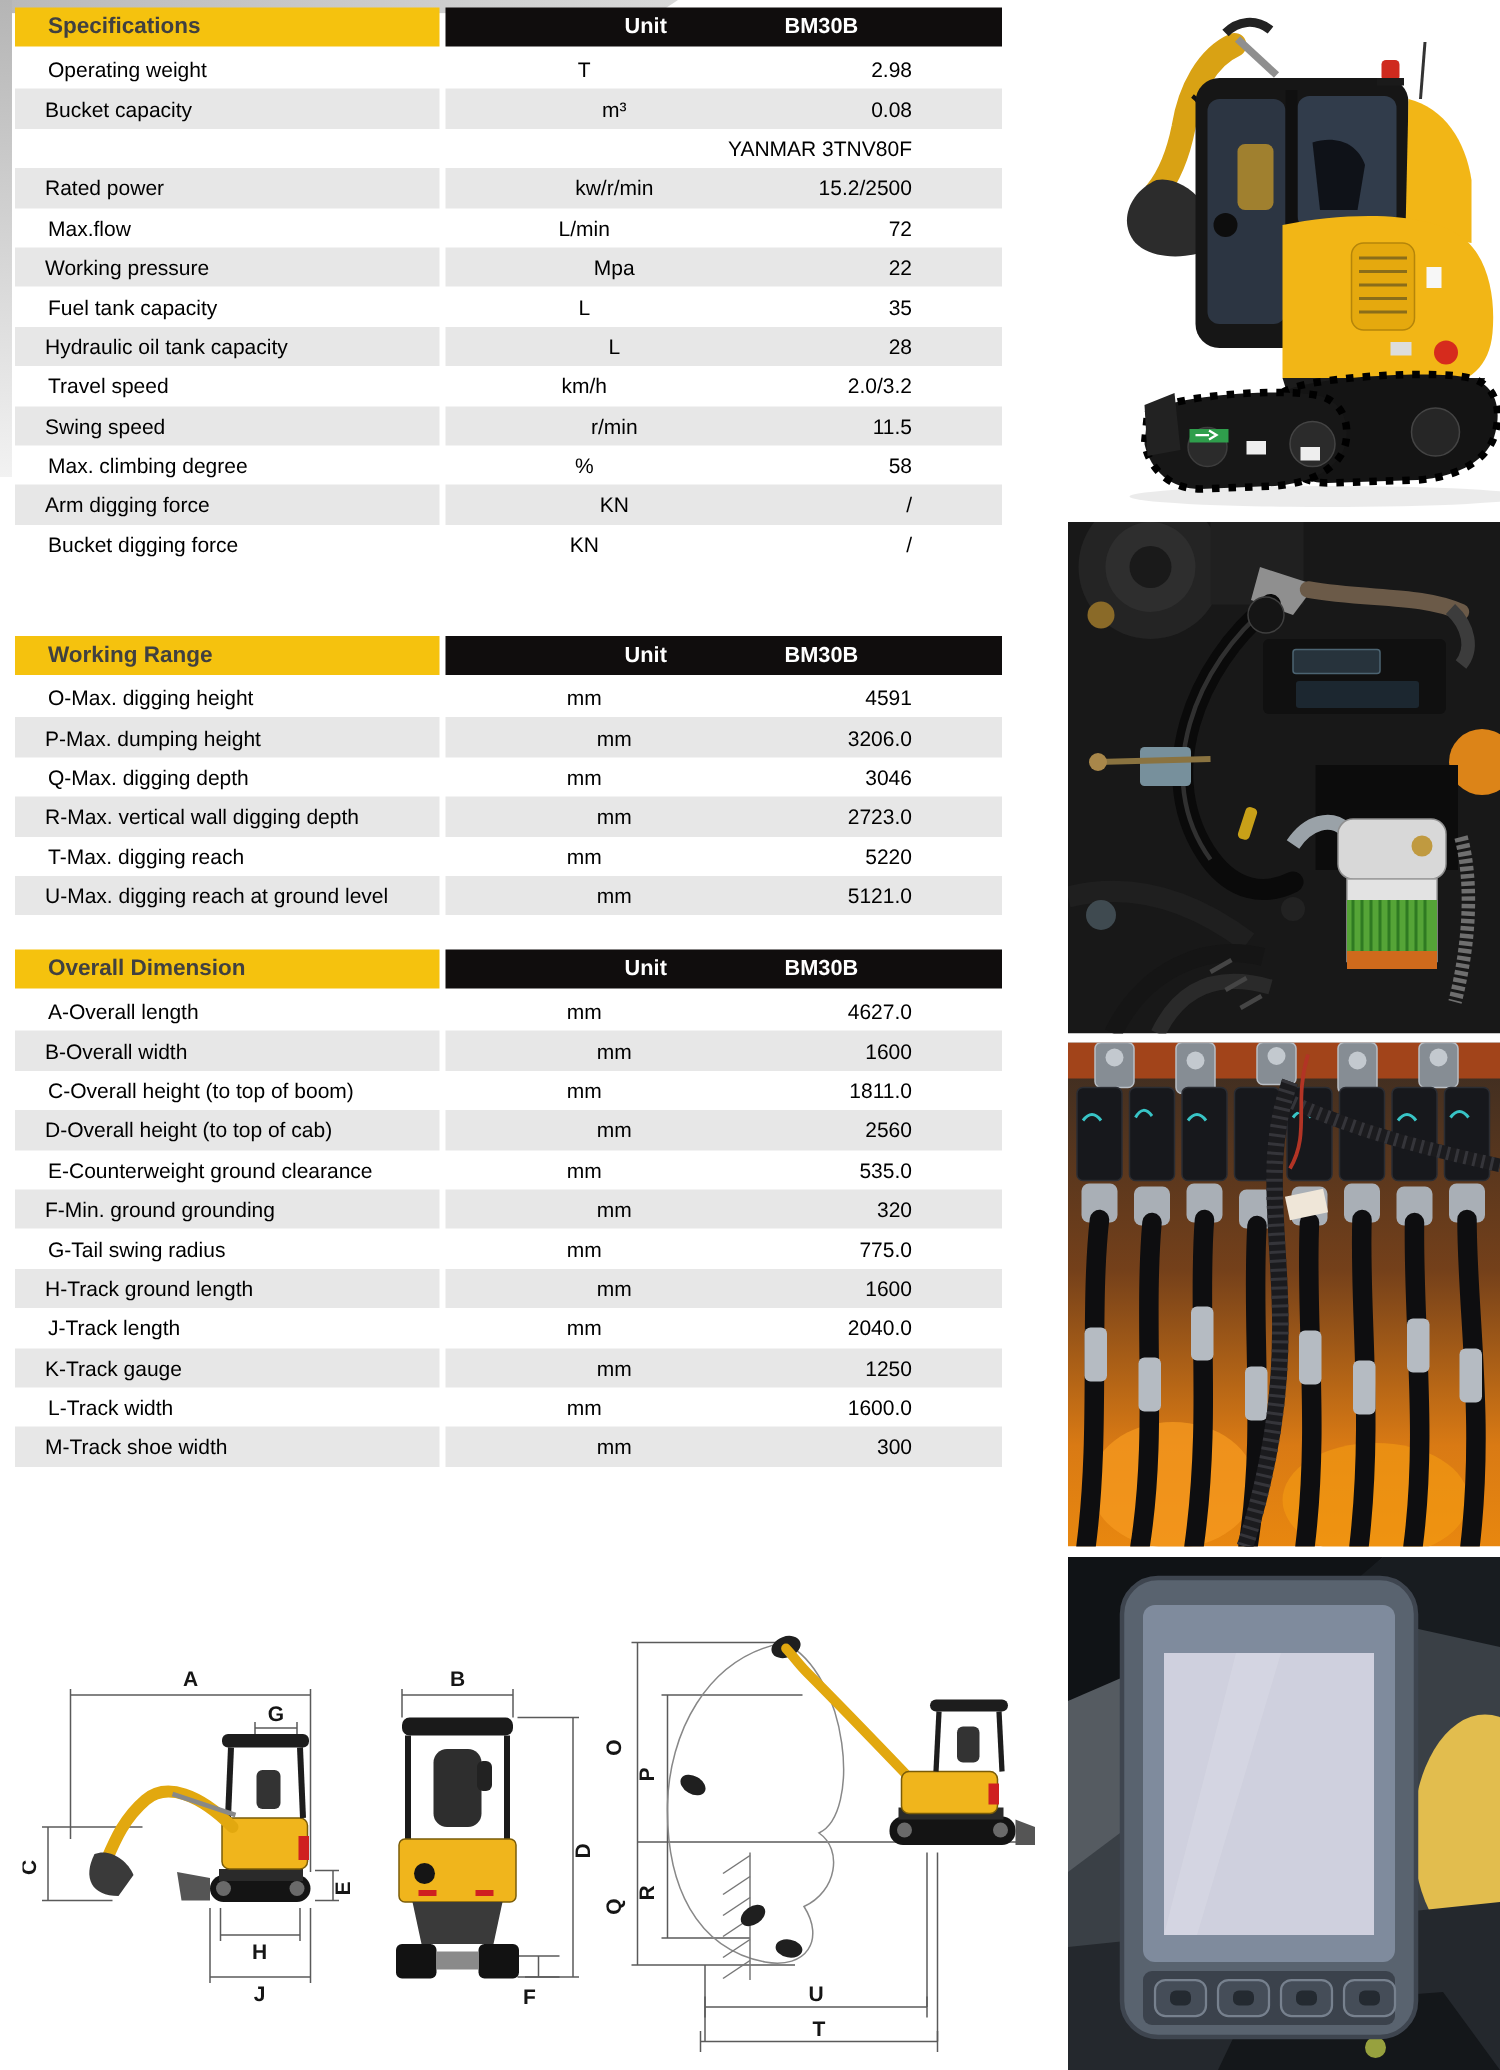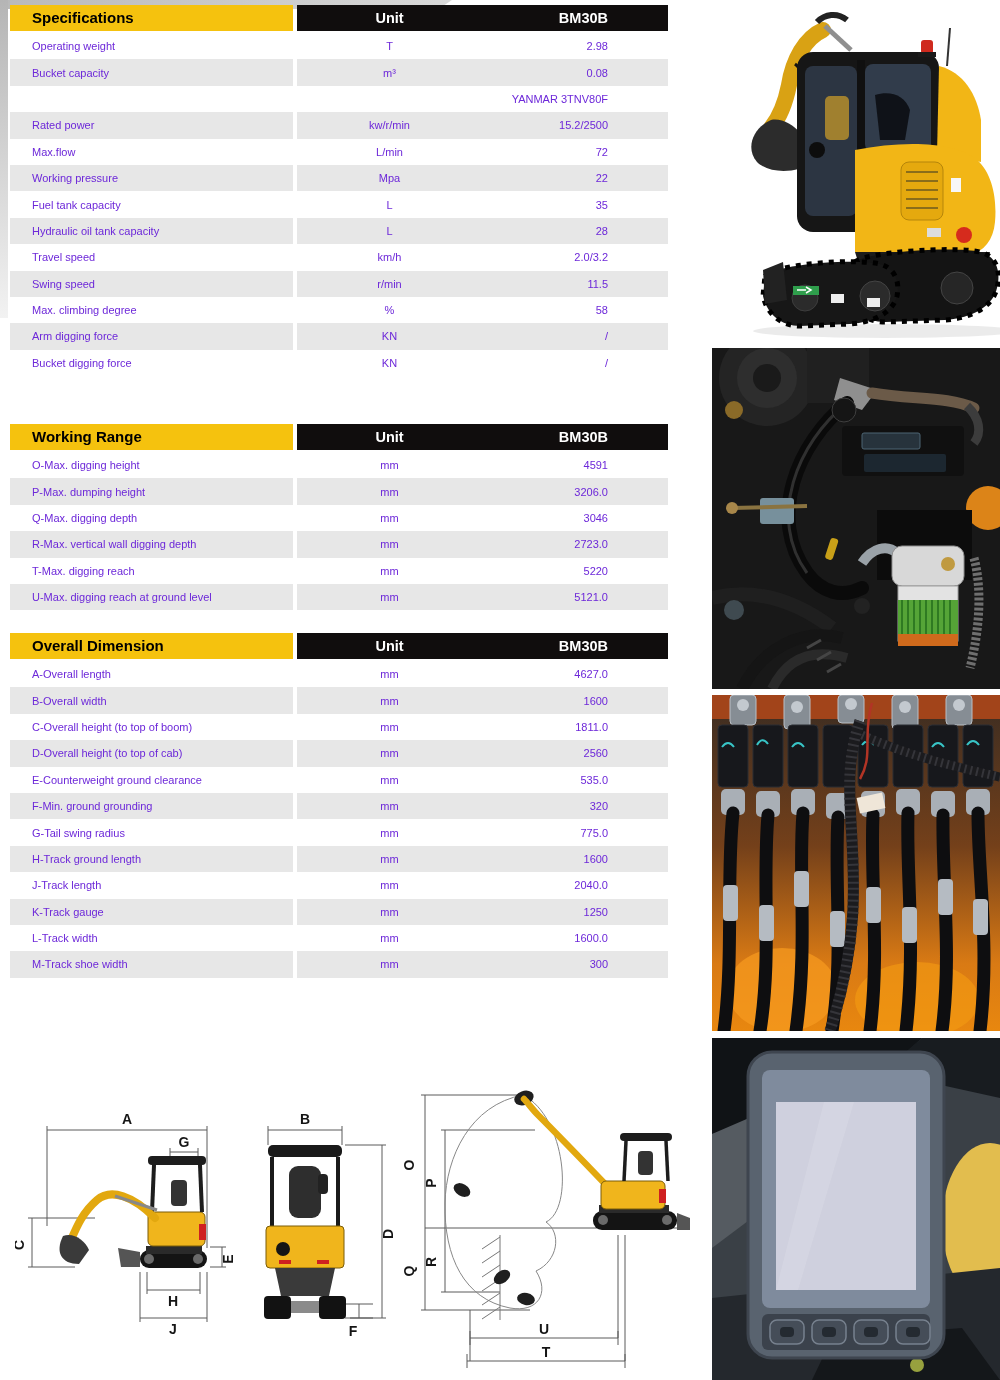--- a/index.html
+++ b/index.html
@@ -8,30 +8,30 @@
   
   .corner-top{position:absolute;left:0;top:0;width:452px;height:9px;
     background:linear-gradient(90deg,#b9b9b9,#d9d9d9);
     clip-path:polygon(0 0,100% 0,97% 100%,0 100%);}
   .corner-left{position:absolute;left:0;top:0;width:8px;height:318px;
     background:linear-gradient(180deg,#b5b5b5,#f2f2f2);}
   
   .spec-table{position:absolute;left:10px;width:658px;}
   .thead{display:flex;height:26px;}
   .title-bar{width:283px;background:var(--yellow,#f5c20e);font-weight:bold;font-size:15px;
-    color:#000000;line-height:26px;padding-left:22px;box-sizing:border-box;}
+    color:#404040;line-height:26px;padding-left:22px;box-sizing:border-box;}
   .dark-bar{margin-left:4px;flex:1;background:var(--black,#100d0d);color:#fff;font-weight:bold;
-    font-size:14.5px;line-height:26px;display:flex;}
+    font-size:14.5px;line-height:26px;display:flex;padding-left:41px;}
   .col-unit{width:185px;text-align:center;}
-  .col-model{flex:1;text-align:right;margin-right:60px;}
+  .col-model{flex:1;text-align:left;margin-right:60px;}
   .tbody{margin-top:2px;}
-  .trow{display:flex;height:26.4px;font-size:11px;color:#6d28d9;}
+  .trow{display:flex;height:26.4px;font-size:14px;color:#000000;}
   .cell-label{width:283px;display:flex;align-items:center;padding-left:22px;box-sizing:border-box;}
   .cell-rest{margin-left:4px;flex:1;display:flex;align-items:center;}
-  .trow.alt .cell-label,.trow.alt .cell-rest{background:var(--gray,#e7e7e7);}
+  .trow.alt .cell-label,.trow.alt .cell-rest{background:var(--gray,#e7e7e7);padding-left:20px;}
   .cell-unit{width:185px;text-align:center;}
   .cell-value{flex:1;text-align:right;margin-right:60px;}
   
   .photo,.diagram{position:absolute;}
   .photo svg,.diagram svg{display:block;}
   .dimlabel{font-family:"Liberation Sans",sans-serif;font-weight:bold;font-size:14px;fill:#151515;}
 </style>
 </head>
 <body>
 

